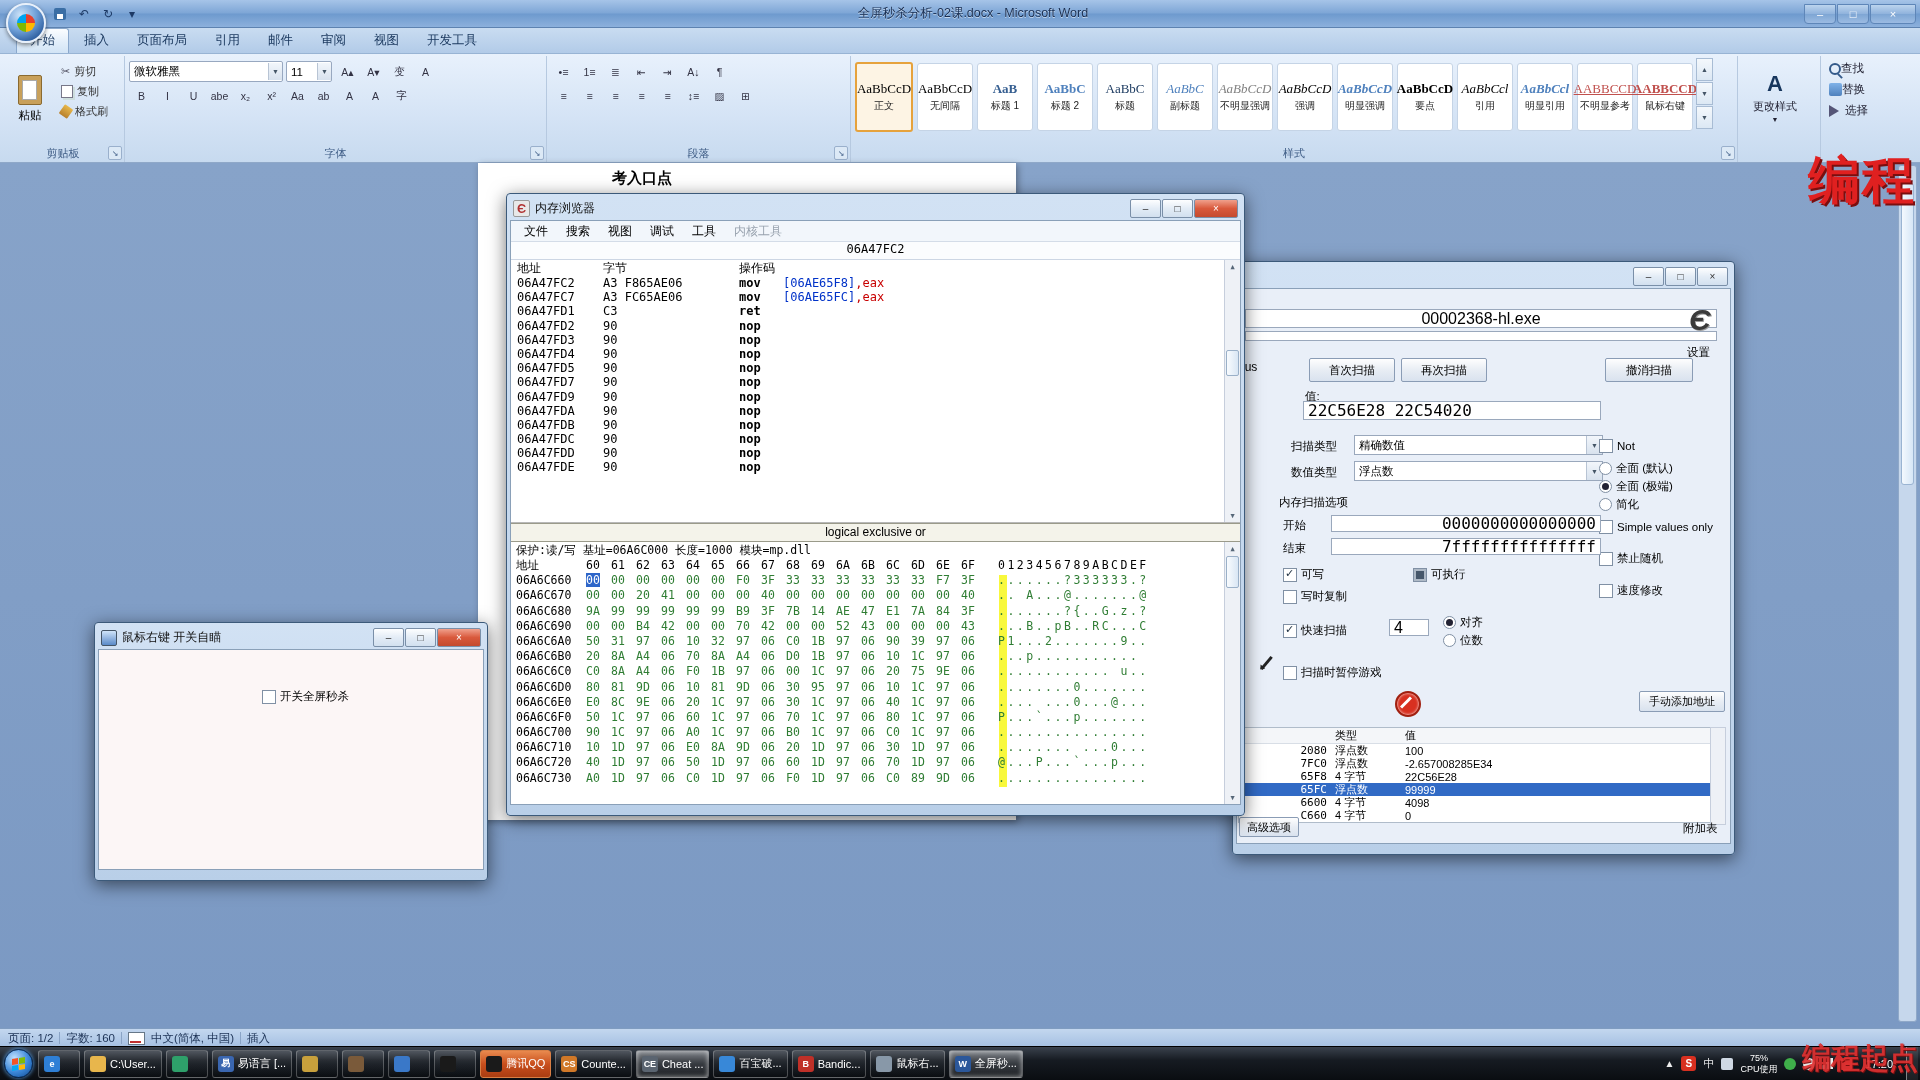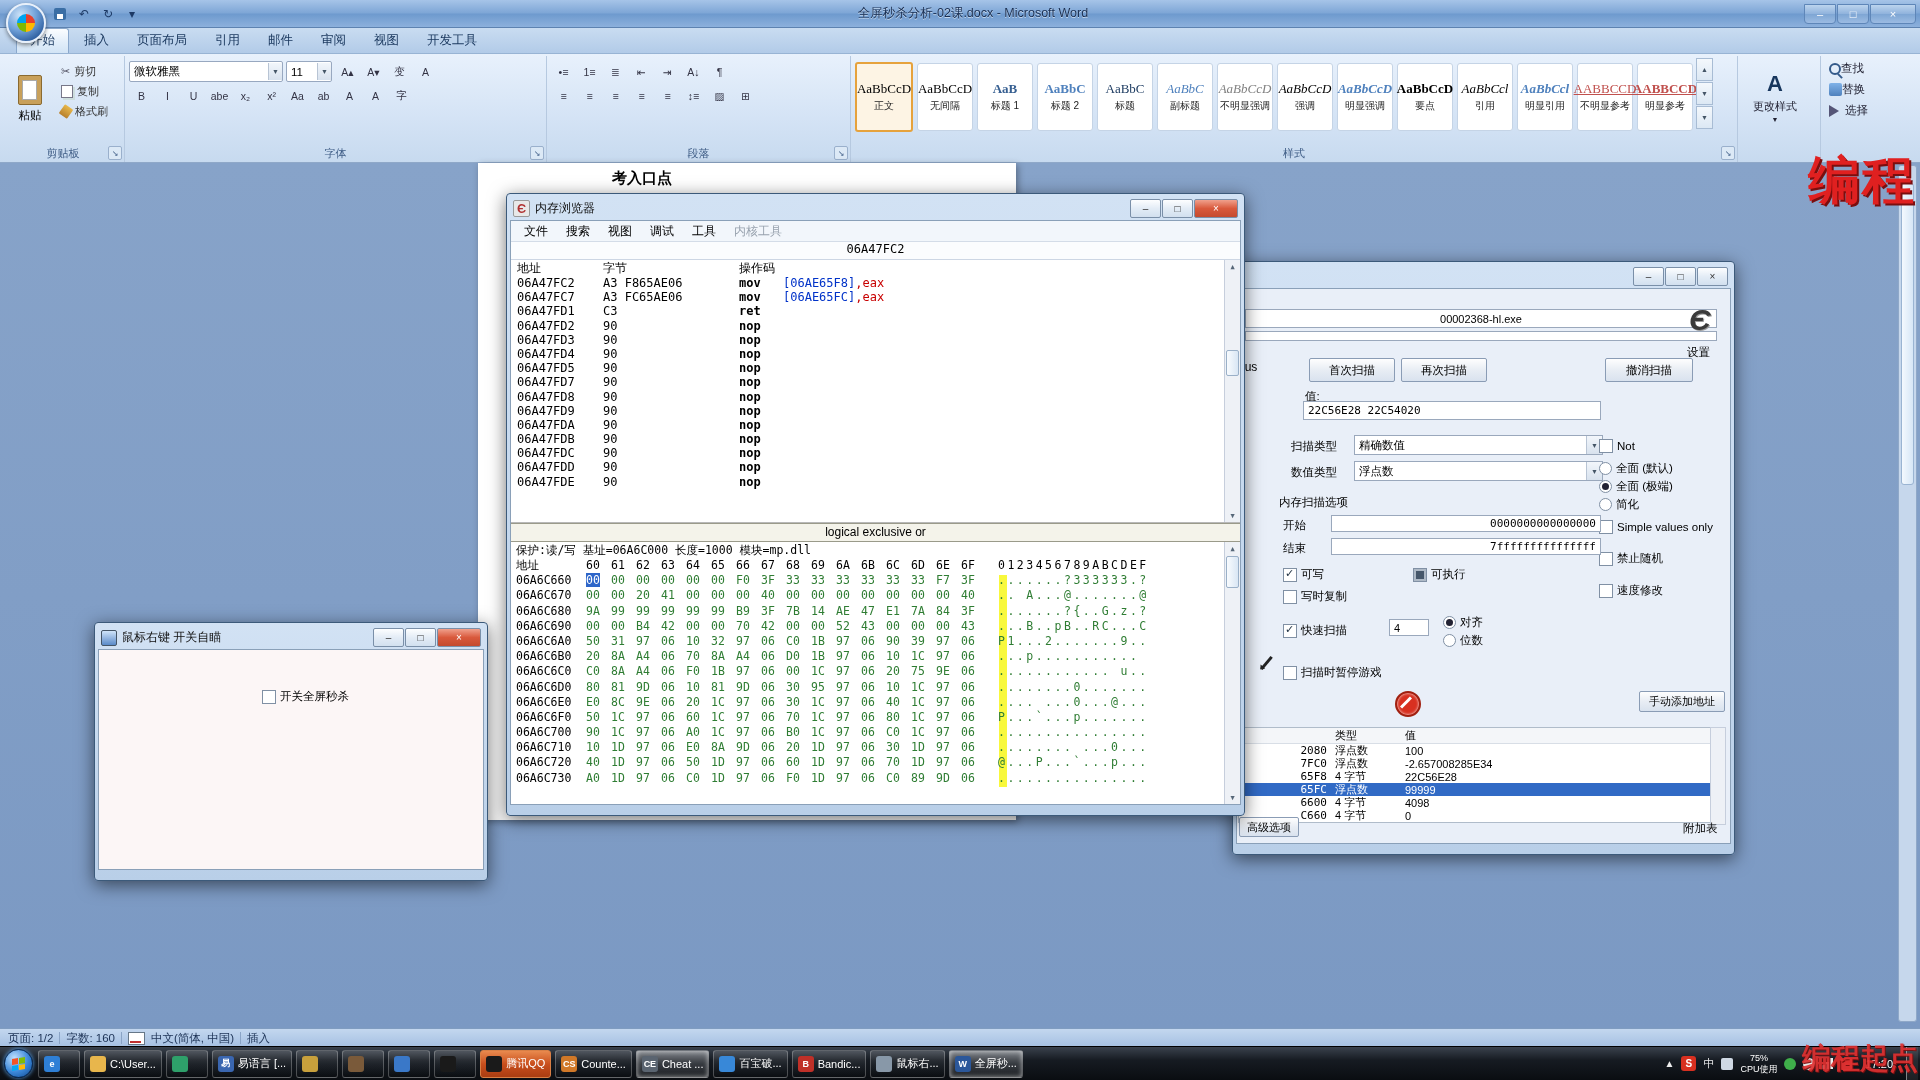--- a/index.html
+++ b/index.html
@@ -129,21 +129,21 @@
 .hx-head .hx-b,.hx-head .hx-ascii{color:#000}
 .hx-ascii{margin-left:12px;letter-spacing:2.5px;color:#2f7d33}
 .selb{background:#2e66c9;color:#fff}
 #ystripe{position:absolute;left:488px;top:33px;height:212px;width:8px;background:#f8f83c;z-index:0}
 
 
 #ce-win{left:1232px;top:261px;width:495px;height:586px;z-index:20}
 #ce-body{height:554px;background:#e9eff8}
 .ce-btn{position:absolute;border:1px solid #8a9cb5;background:linear-gradient(#fefefe,#e8edf4 50%,#d9e2ee);
   font-size:11.5px;display:flex;align-items:center;justify-content:center;border-radius:2px}
-.ce-input{position:absolute;border:1px solid #9aa8bc;background:#fff;font-size:11px;padding:0 4px;display:flex;align-items:center}
+.ce-input{position:absolute;border:1px solid #9aa8bc;background:#fff;font-size:16px;padding:0 4px;display:flex;align-items:center}
 .ce-lbl{position:absolute;font-size:11.5px;white-space:nowrap}
 .ce-combo{position:absolute;border:1px solid #9aa8bc;background:#fff;font-size:11.5px;display:flex;align-items:center;padding-left:4px}
 .ce-combo .arrow{margin-left:auto;width:15px;align-self:stretch;background:linear-gradient(#f2f6fb,#d8e2ee);
   border-left:1px solid #b8c4d4;display:flex;align-items:center;justify-content:center;font-size:7px;color:#456}
 .chk,.rdo-row{position:absolute;display:flex;align-items:center;gap:4px;font-size:11.5px;white-space:nowrap}
 .cbx{width:12px;height:12px;background:#fff;border:1px solid #8090a4;flex:none;position:relative}
 .cbx.on::after{content:"✓";position:absolute;left:1px;top:-2px;font-size:11px;color:#234}
 .cbx.tri{background:#aeb9c6}
 .cbx.tri::after{content:"";position:absolute;inset:2px;background:#46576a}
 .rb{width:11px;height:11px;border-radius:50%;background:#fff;border:1px solid #8090a4;flex:none;position:relative}
@@ -376,21 +376,21 @@
               <div class="chip">
                 <div class="prev k-strong-quote">AaBbCcl</div>
                 <div class="lbl">明显引用</div>
               </div>
               <div class="chip">
                 <div class="prev k-subtle-ref">AABBCCD</div>
                 <div class="lbl">不明显参考</div>
               </div>
               <div class="chip">
                 <div class="prev k-strong-ref">AABBCCD</div>
-                <div class="lbl">明显参考</div>
+                <div class="lbl">鼠标右键</div>
               </div>
             </div>
           <div class="gal-strip">
             <span class="gal-b">▲</span>
             <span class="gal-b">▼</span>
             <span class="gal-b">▼</span>
           </div>
         </div>
         <div class="grp-label">样式</div>
         <div class="launcher">↘</div>
@@ -623,21 +623,20 @@
         </div>
         <div id="da-rows">
             <div class="da-row"><span class="da-addr">06A47FC2</span><span class="da-bytes">A3 F865AE06</span><span class="da-mn">mov</span><span class="c-mem">[06AE65F8]</span><span class="c-reg">,eax</span></div>
             <div class="da-row"><span class="da-addr">06A47FC7</span><span class="da-bytes">A3 FC65AE06</span><span class="da-mn">mov</span><span class="c-mem">[06AE65FC]</span><span class="c-reg">,eax</span></div>
             <div class="da-row"><span class="da-addr">06A47FD1</span><span class="da-bytes">C3</span><span class="da-mn">ret</span></div>
             <div class="da-row"><span class="da-addr">06A47FD2</span><span class="da-bytes">90</span><span class="da-mn">nop</span></div>
             <div class="da-row"><span class="da-addr">06A47FD3</span><span class="da-bytes">90</span><span class="da-mn">nop</span></div>
             <div class="da-row"><span class="da-addr">06A47FD4</span><span class="da-bytes">90</span><span class="da-mn">nop</span></div>
             <div class="da-row"><span class="da-addr">06A47FD5</span><span class="da-bytes">90</span><span class="da-mn">nop</span></div>
             <div class="da-row"><span class="da-addr">06A47FD7</span><span class="da-bytes">90</span><span class="da-mn">nop</span></div>
-            <div class="da-row"><span class="da-addr">06A47FD8</span><span class="da-bytes">90</span><span class="da-mn">nop</span></div>
             <div class="da-row"><span class="da-addr">06A47FD9</span><span class="da-bytes">90</span><span class="da-mn">nop</span></div>
             <div class="da-row"><span class="da-addr">06A47FDA</span><span class="da-bytes">90</span><span class="da-mn">nop</span></div>
             <div class="da-row"><span class="da-addr">06A47FDB</span><span class="da-bytes">90</span><span class="da-mn">nop</span></div>
             <div class="da-row"><span class="da-addr">06A47FDC</span><span class="da-bytes">90</span><span class="da-mn">nop</span></div>
             <div class="da-row"><span class="da-addr">06A47FDD</span><span class="da-bytes">90</span><span class="da-mn">nop</span></div>
             <div class="da-row"><span class="da-addr">06A47FDE</span><span class="da-bytes">90</span><span class="da-mn">nop</span></div>
           </div>
         <div class="vsb">
           <div class="a">▲</div>
           <div class="t" style="top:90px;height:24px"></div>

